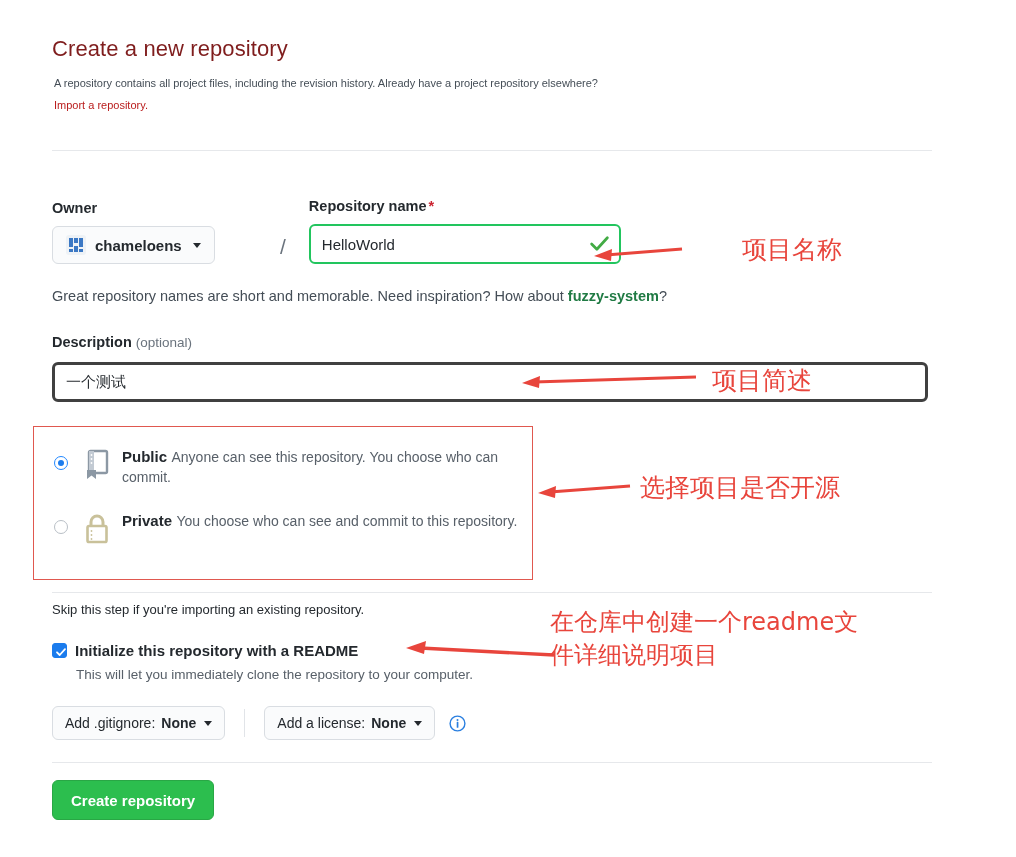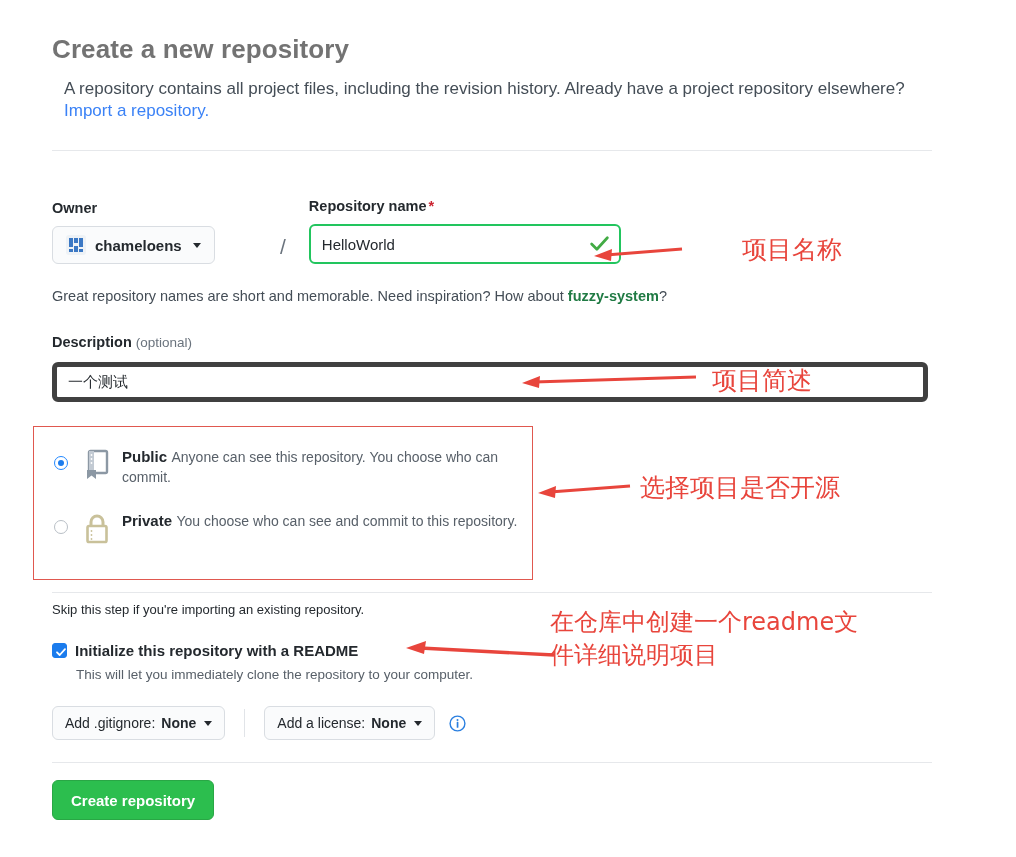--- a/index.html
+++ b/index.html
@@ -18,36 +18,36 @@
   }
   .form-col {
     position: absolute;
     left: 52px;
     top: 32px;
     width: 880px;
   }
 
   
   .page-title {
-    font-size: 26px;
-    font-weight: 700;
+    font-size: 22px;
+    font-weight: 400;
     line-height: 34px;
-    color: #737373;
+    color: #7f1d1d;
     margin: 0 0 6px 0;
     letter-spacing: 0.1px;
   }
   .page-subtitle {
-    font-size: 17px;
+    font-size: 11px;
     line-height: 22px;
     color: #444d56;
-    margin: 12px;
+    margin: 2px;
     max-width: 880px;
   }
   .link {
-    color: #3b82f6;
+    color: #b91c1c;
     text-decoration: none;
     cursor: pointer;
   }
 
   .divider {
     border: 0;
     border-top: 1px solid #e6e8eb;
     margin: 0;
     width: 880px;
   }
@@ -145,21 +145,21 @@
     line-height: 20px;
   }
   .hint b { color: #1f7a43; font-weight: 700; }
 
   
   .desc-label { position: absolute; left: 52px; top: 332px; font-size: 14.5px; }
   .desc-label .opt { font-weight: 400; color: #6a737d; font-size: 13.5px; }
   .desc-input {
     position: absolute; left: 52px; top: 362px;
     width: 876px; height: 40px;
-    border: 5px solid #404040;
+    border: 3px solid #404040;
     border-radius: 6px;
     padding: 0 11px;
     font-size: 15px;
     font-family: inherit;
     color: #24292e;
     background: #fff;
     outline: none;
   }
 
   

